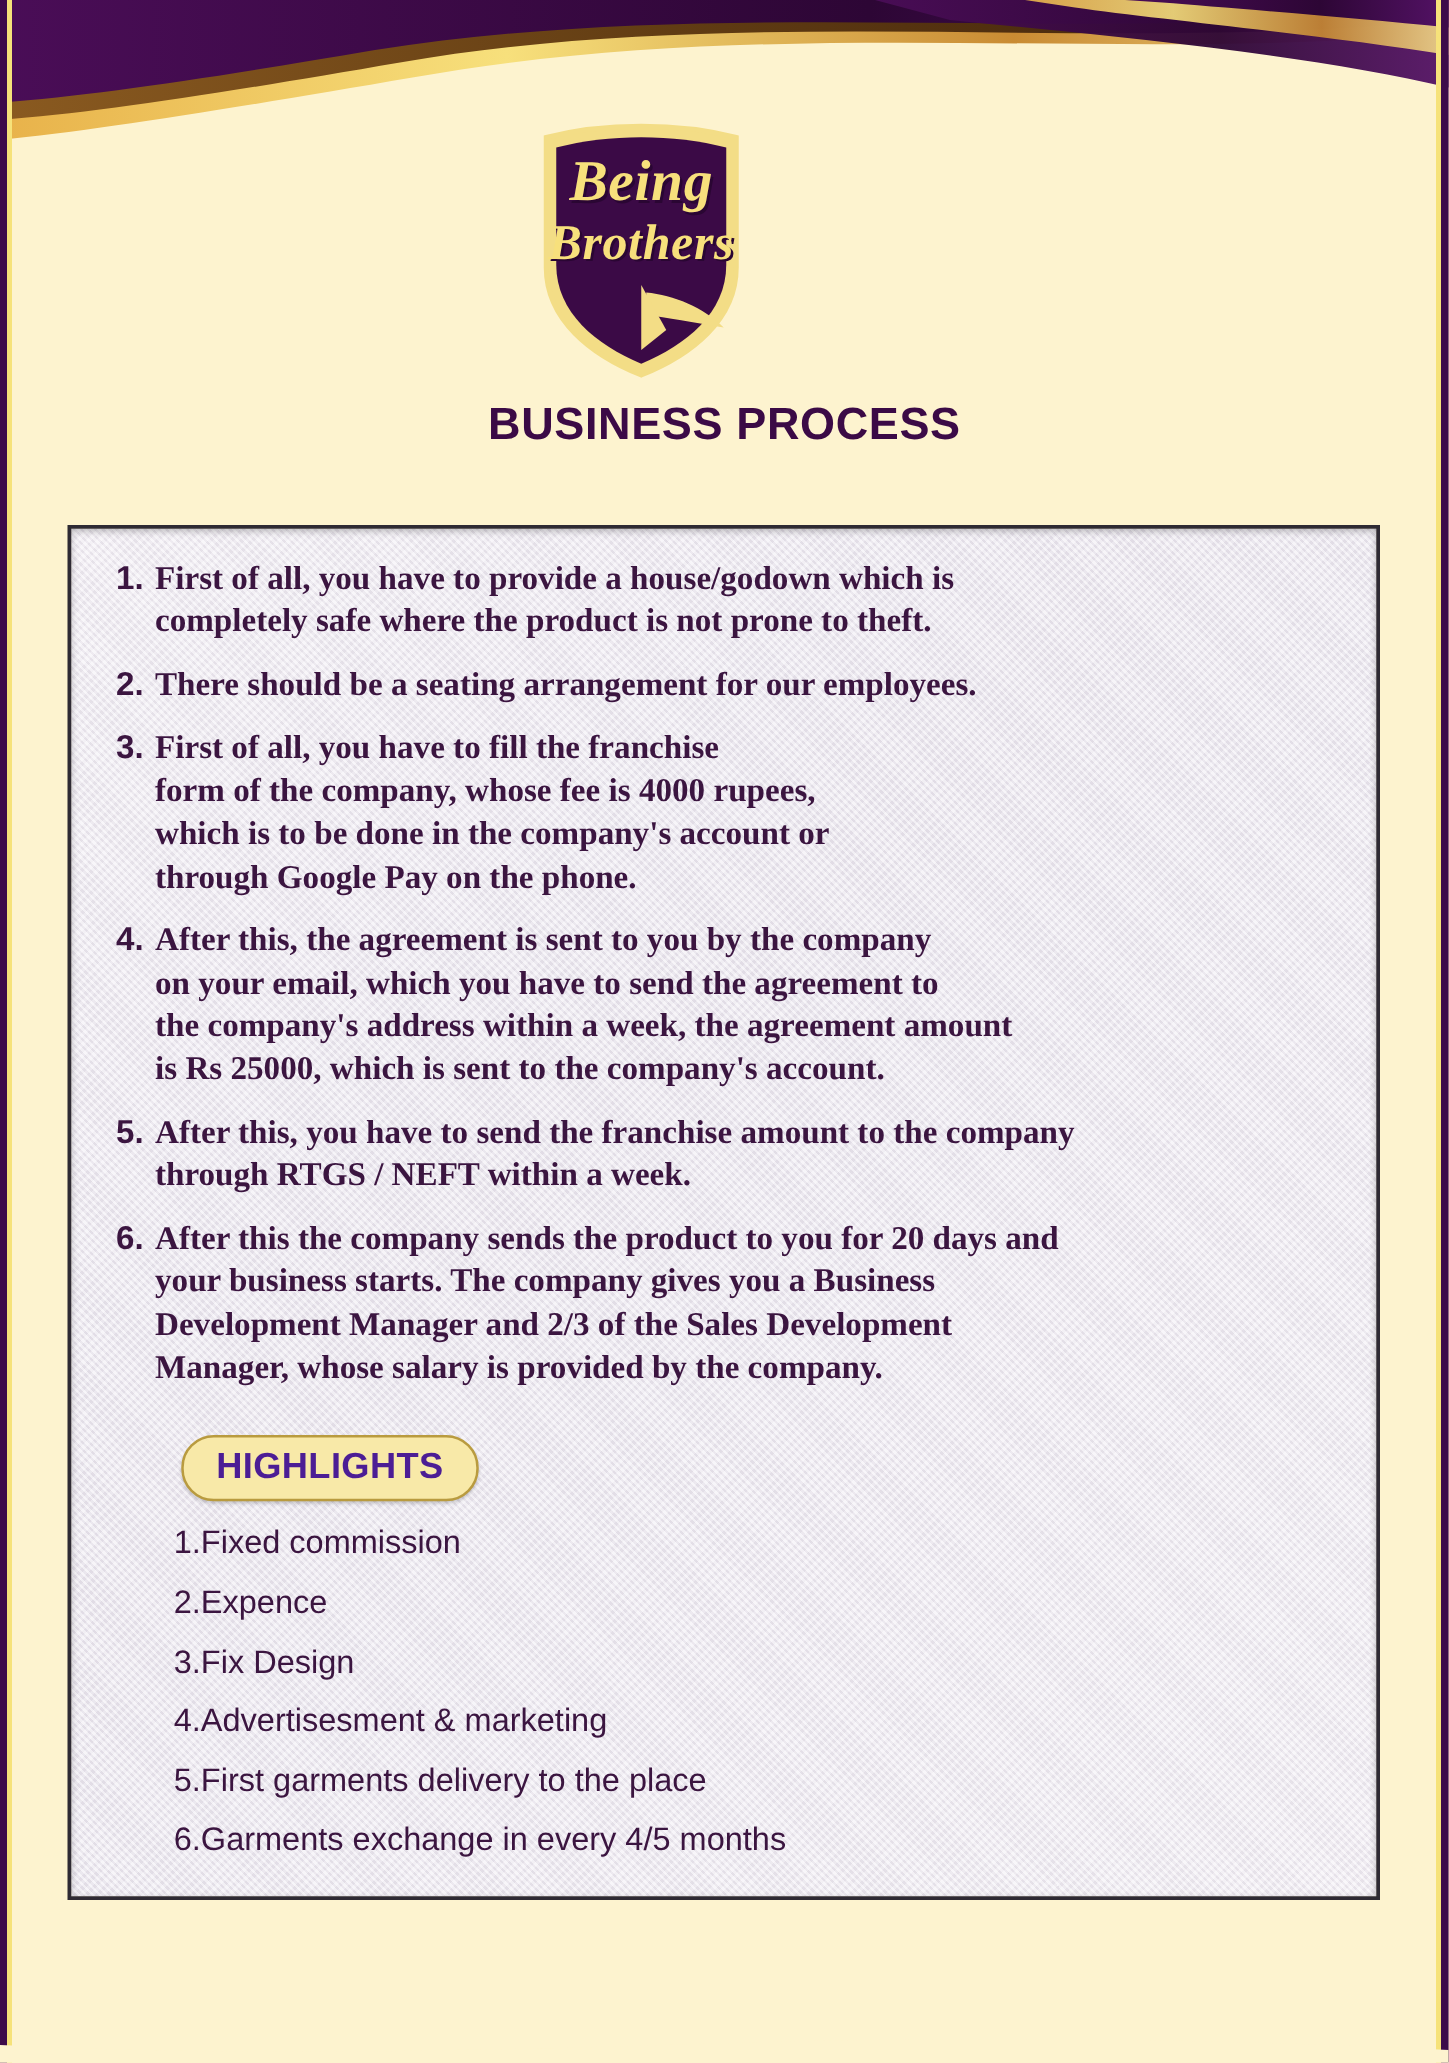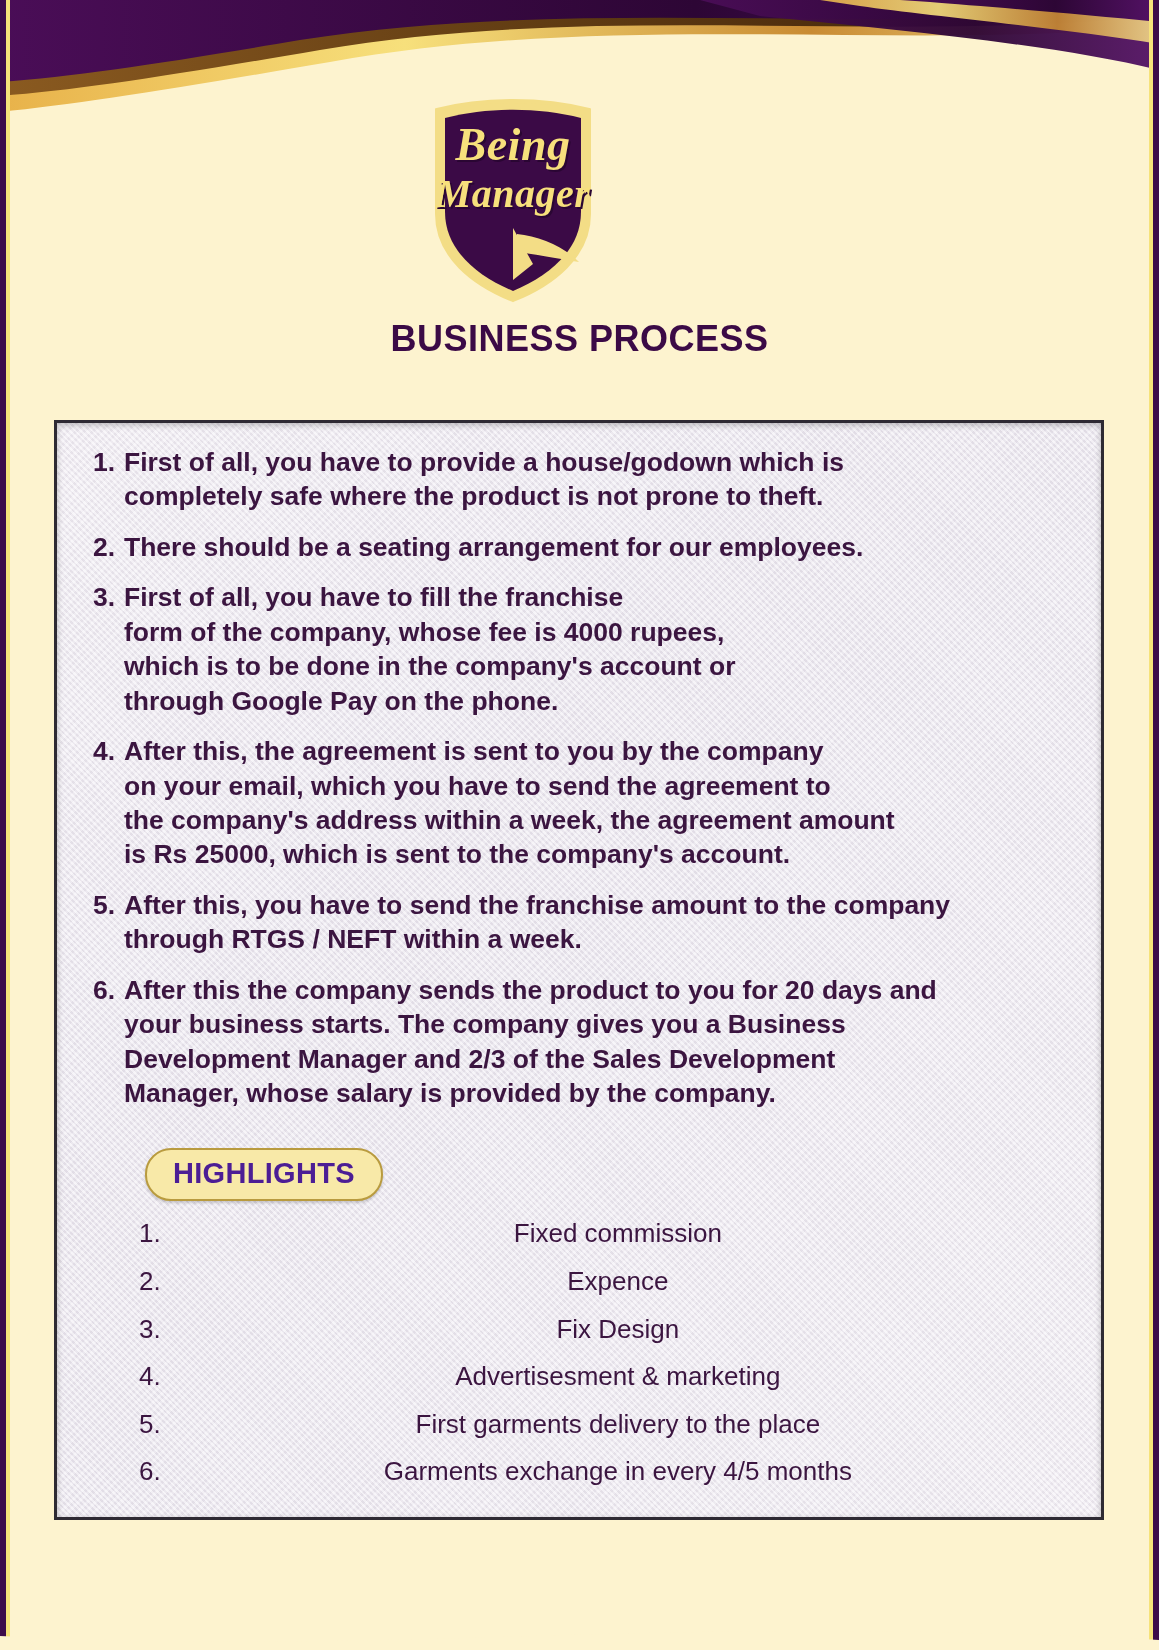--- a/index.html
+++ b/index.html
@@ -114,21 +114,21 @@
     margin-bottom: 16px;
   }
   .step-num {
     flex: 0 0 auto;
     width: 36px;
     text-align: right;
     padding-right: 9px;
     color: #3b1540;
     font-weight: 600;
   }
-  .step-text { flex: 1 1 auto; white-space: pre-line; }
+  .step-text { flex: 1 1 auto; white-space: pre-line; font-family: Liberation Serif, serif; }
 
   
   .highlights-pill {
     display: inline-block;
     margin: 22px 0 4px 66px;
     padding: 7px 26px 9px 26px;
     border: 2px solid #b99b3f;
     border-radius: 26px;
     background: #f8e9a8;
     color: #4c1d95;
@@ -141,21 +141,21 @@
   .highlights-list { margin: 14px 0 0 0; padding: 0; list-style: none; }
   .highlight-item {
     color: #3b1540;
     font-size: 26px;
     font-weight: 500;
     line-height: 1.1;
     margin: 0 0 19px 60px;
     display: flex;
   }
   .hl-num { flex: 0 0 auto; }
-  .hl-text { flex: 1 1 auto; text-align: center; }
+  .hl-text { flex: 1 1 auto; }
 
   
   .bottom-accent {
     position: absolute;
     bottom: 0; left: 0;
     width: 1159px; height: 40px;
     pointer-events: none;
   }
 </style>
 </head>
@@ -195,21 +195,21 @@
 
 <div class="logo-wrap">
   <div class="logo">
     <svg class="shield-text" viewBox="0 0 200 210" xmlns="http://www.w3.org/2000/svg">
       <path d="M24 14 C70 2 130 2 176 14 L176 118 C176 160 140 188 100 204 C60 188 24 160 24 118 Z" fill="#f3dd86" stroke="#f3dd86" stroke-width="4"></path>
       <path d="M32 22 C74 11 126 11 168 22 L168 116 C168 154 136 180 100 195 C64 180 32 154 32 116 Z" fill="#3b0a46"></path>
       <path d="M104 138 C126 140 150 150 166 166 C142 162 120 158 104 156 Z" fill="#f3dd86"></path>
       <path d="M100 132 L100 184 L120 168 Z" fill="#f3dd86"></path>
     </svg>
     <div class="logo-line1">Being</div>
-    <div class="logo-line2">Manager</div>
+    <div class="logo-line2">Brothers</div>
   </div>
 </div>
 
 <div class="page-title">BUSINESS PROCESS</div>
 
 <div class="panel">
 
   <ul class="steps">
     <li class="step">
       <span class="step-num">1.</span>

